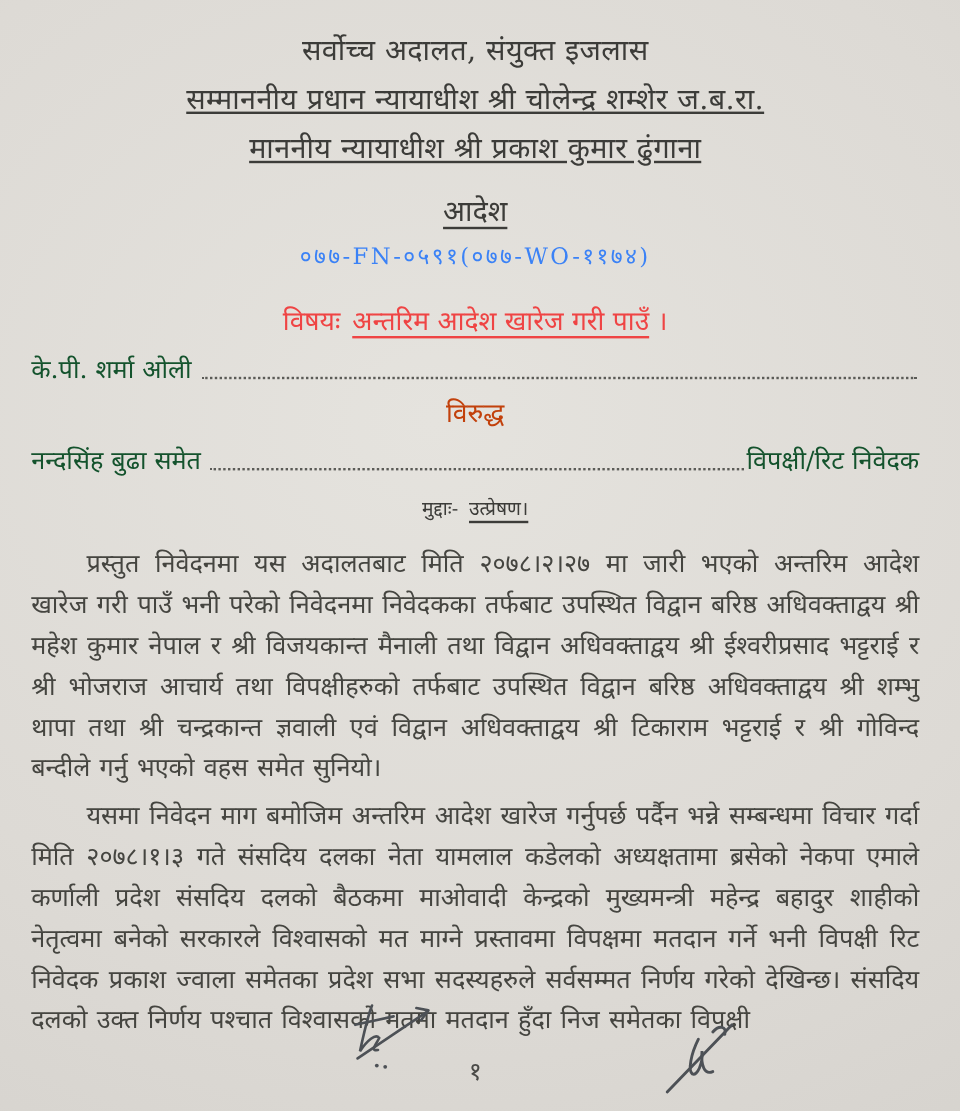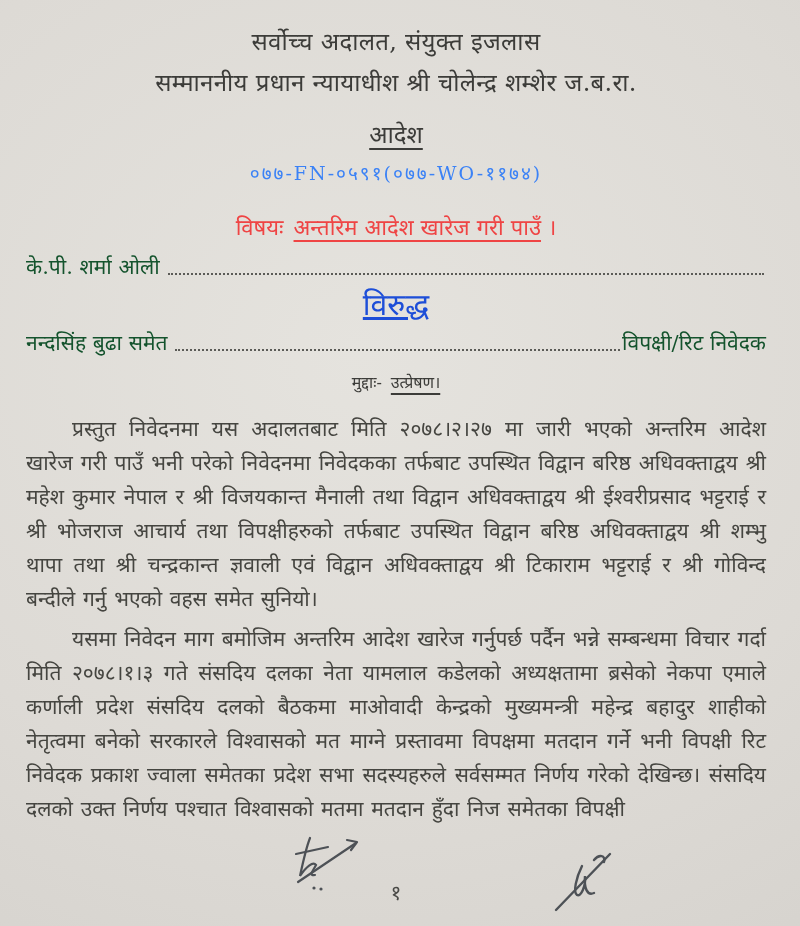--- a/index.html
+++ b/index.html
@@ -26,21 +26,21 @@
   }
 
   .center { text-align: center; }
 
   .h-line {
     font-size: 24px;
     line-height: 32px;
     color: #3c3c39;
     letter-spacing: 0.3px;
   }
-  .h-line + .h-line { margin-top: 9px; }
+  .h-line + .h-line { margin-top: 9px; text-decoration: underline; }
 
   .order-heading {
     margin-top: 20px;
     font-size: 24px;
     line-height: 32px;
     color: #3c3c39;
     text-decoration: underline;
     text-underline-offset: 5px;
     text-decoration-thickness: 1.5px;
   }
@@ -79,25 +79,24 @@
     flex: 1 1 auto;
     border-bottom: 2.5px dotted #5b5b57;
     margin: 0 2px 7px 8px;
     min-width: 40px;
   }
   .party-row .role { white-space: nowrap; }
   .party-row .name { white-space: nowrap; }
 
   .versus {
     margin-top: 8px;
-    font-size: 30px;
+    font-size: 22px;
     line-height: 30px;
     text-align: center;
-    color: #1d4ed8;
-    text-decoration: underline;
+    color: #c2410c;
   }
 
   .case-type {
     margin-top: 10px;
     font-size: 16px;
     line-height: 30px;
     text-align: center;
     color: #3c3c39;
   }
   .case-type .label { margin-right: 9px; }
@@ -129,20 +128,21 @@
     color: #4a4a47;
   }
 </style>
 </head>
 <body>
 
 <div class="doc">
 
   <div class="h-line center">सर्वोच्च अदालत, संयुक्त इजलास</div>
   <div class="h-line center">सम्माननीय प्रधान न्यायाधीश श्री चोलेन्द्र शम्शेर ज.ब.रा.</div>
+  <div class="h-line center">माननीय न्यायाधीश श्री प्रकाश कुमार ढुंगाना</div>
 
   <div class="order-heading center">आदेश</div>
 
   <div class="case-number center">०७७-FN-०५९१(०७७-WO-११७४)</div>
 
   <div class="subject-line">
     <span class="label">विषयः</span><span class="underlined">अन्तरिम आदेश खारेज गरी पाउँ</span><span> ।</span>
   </div>
 
   <div class="party-row">

